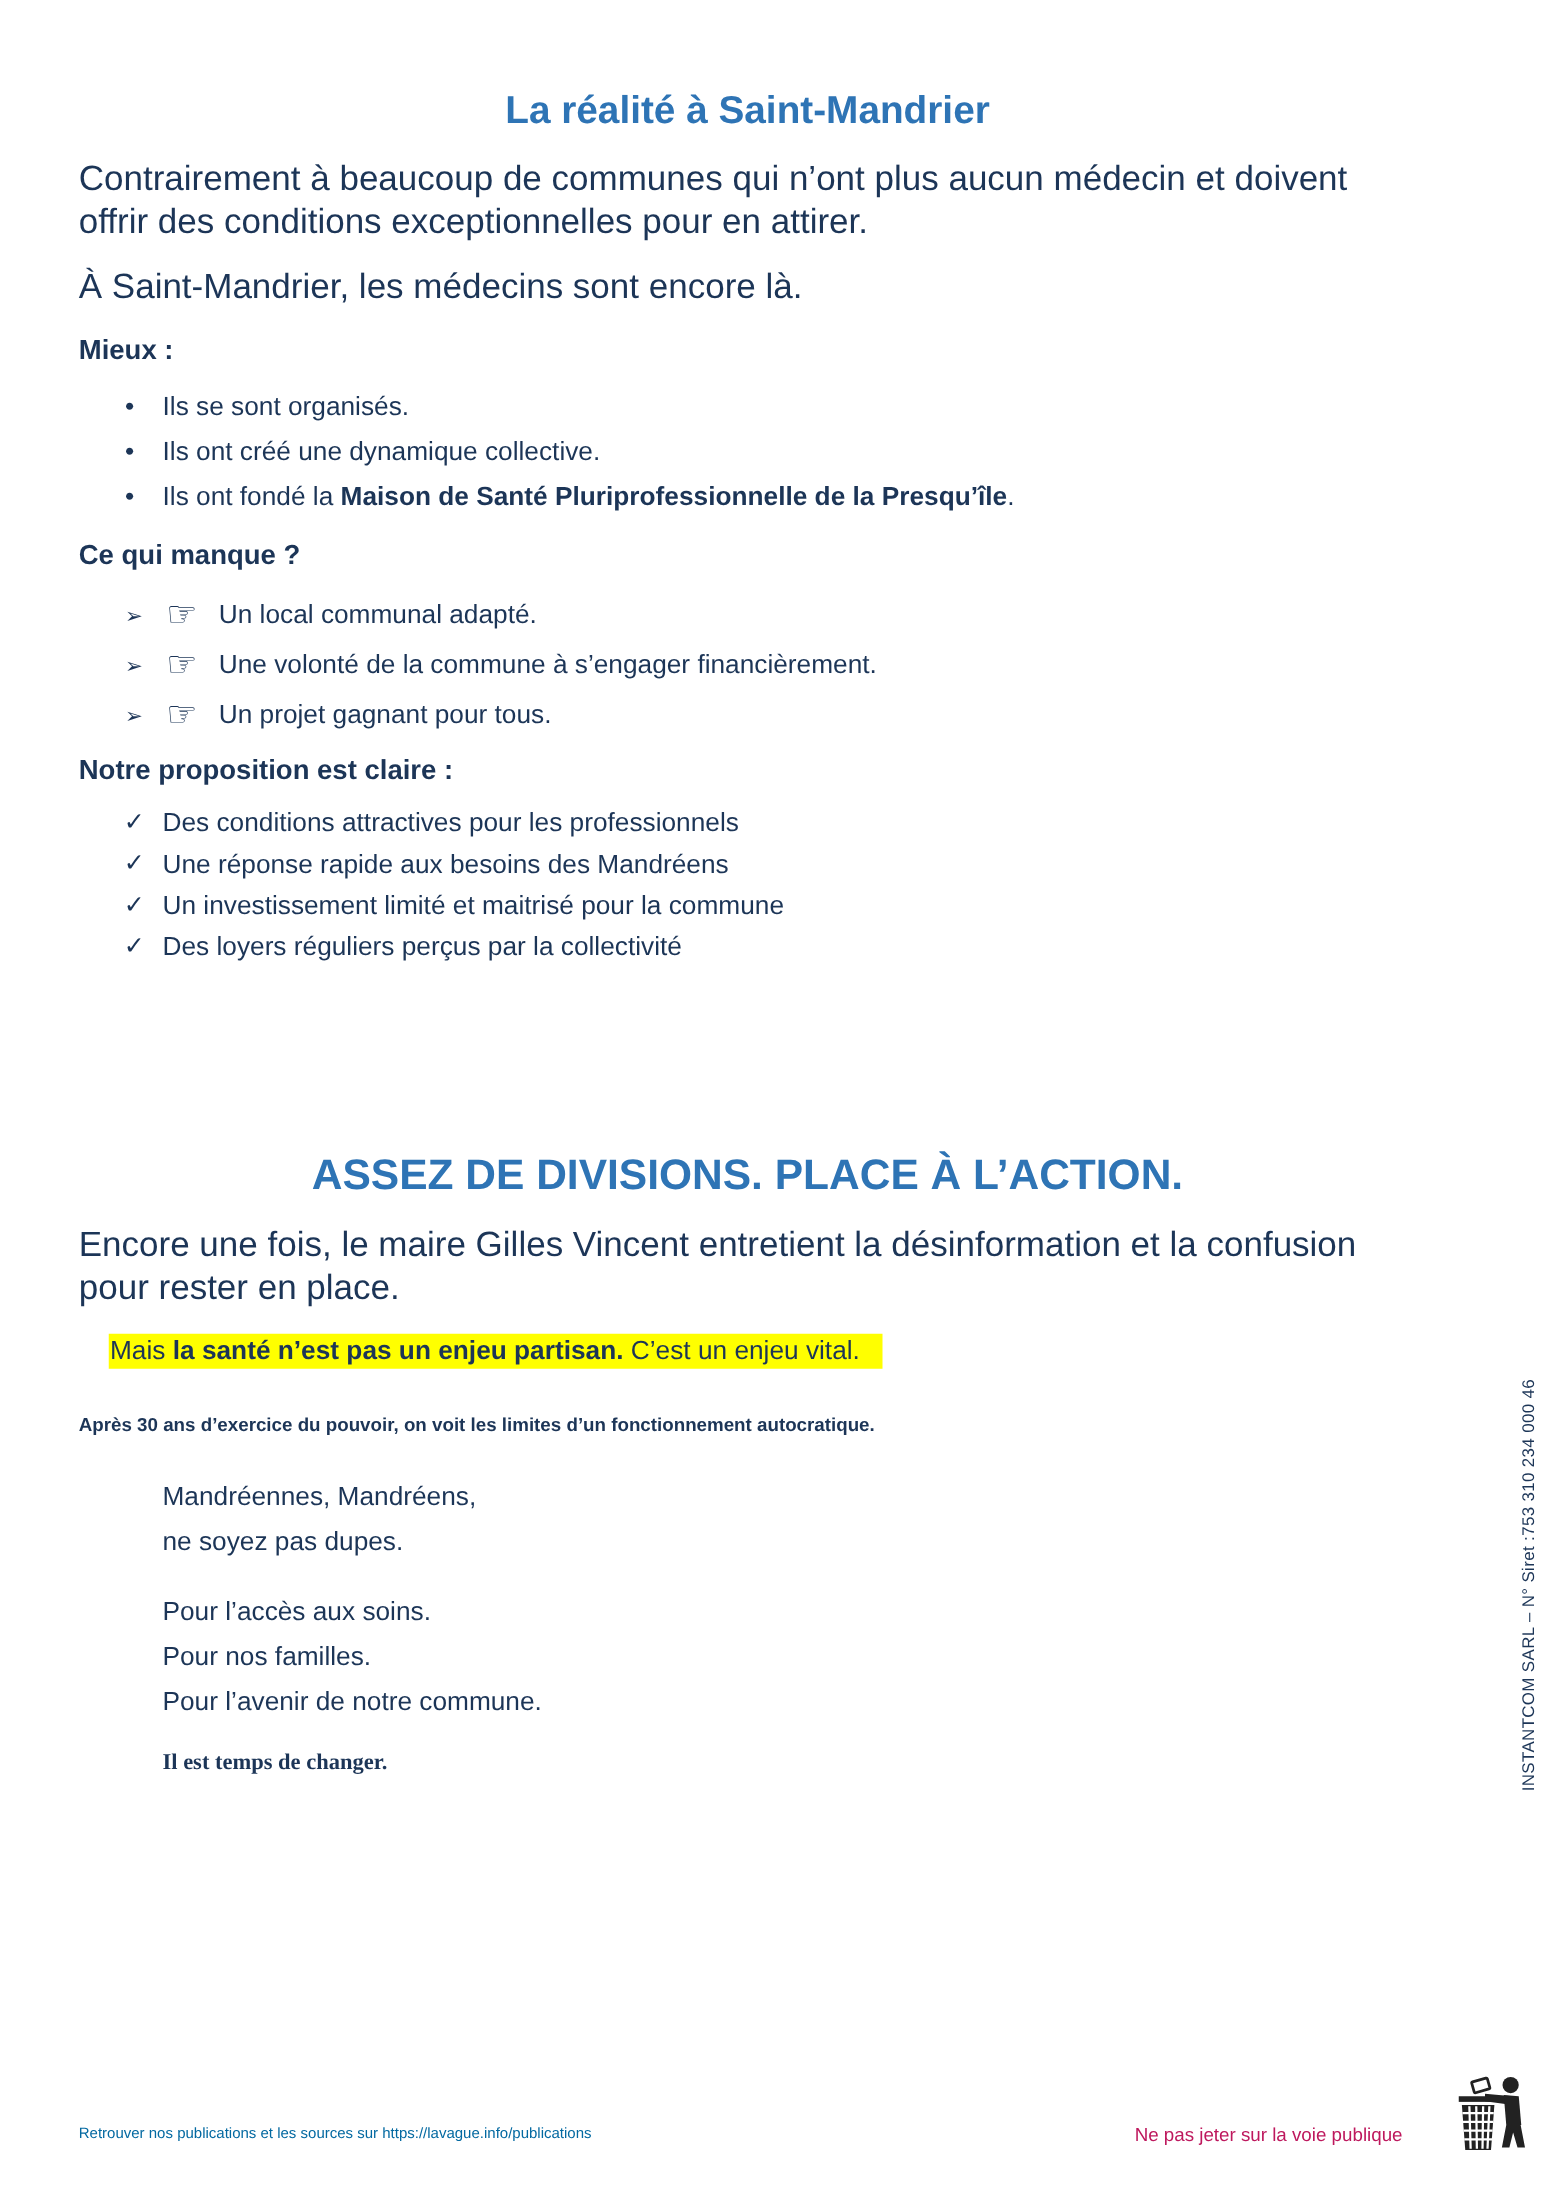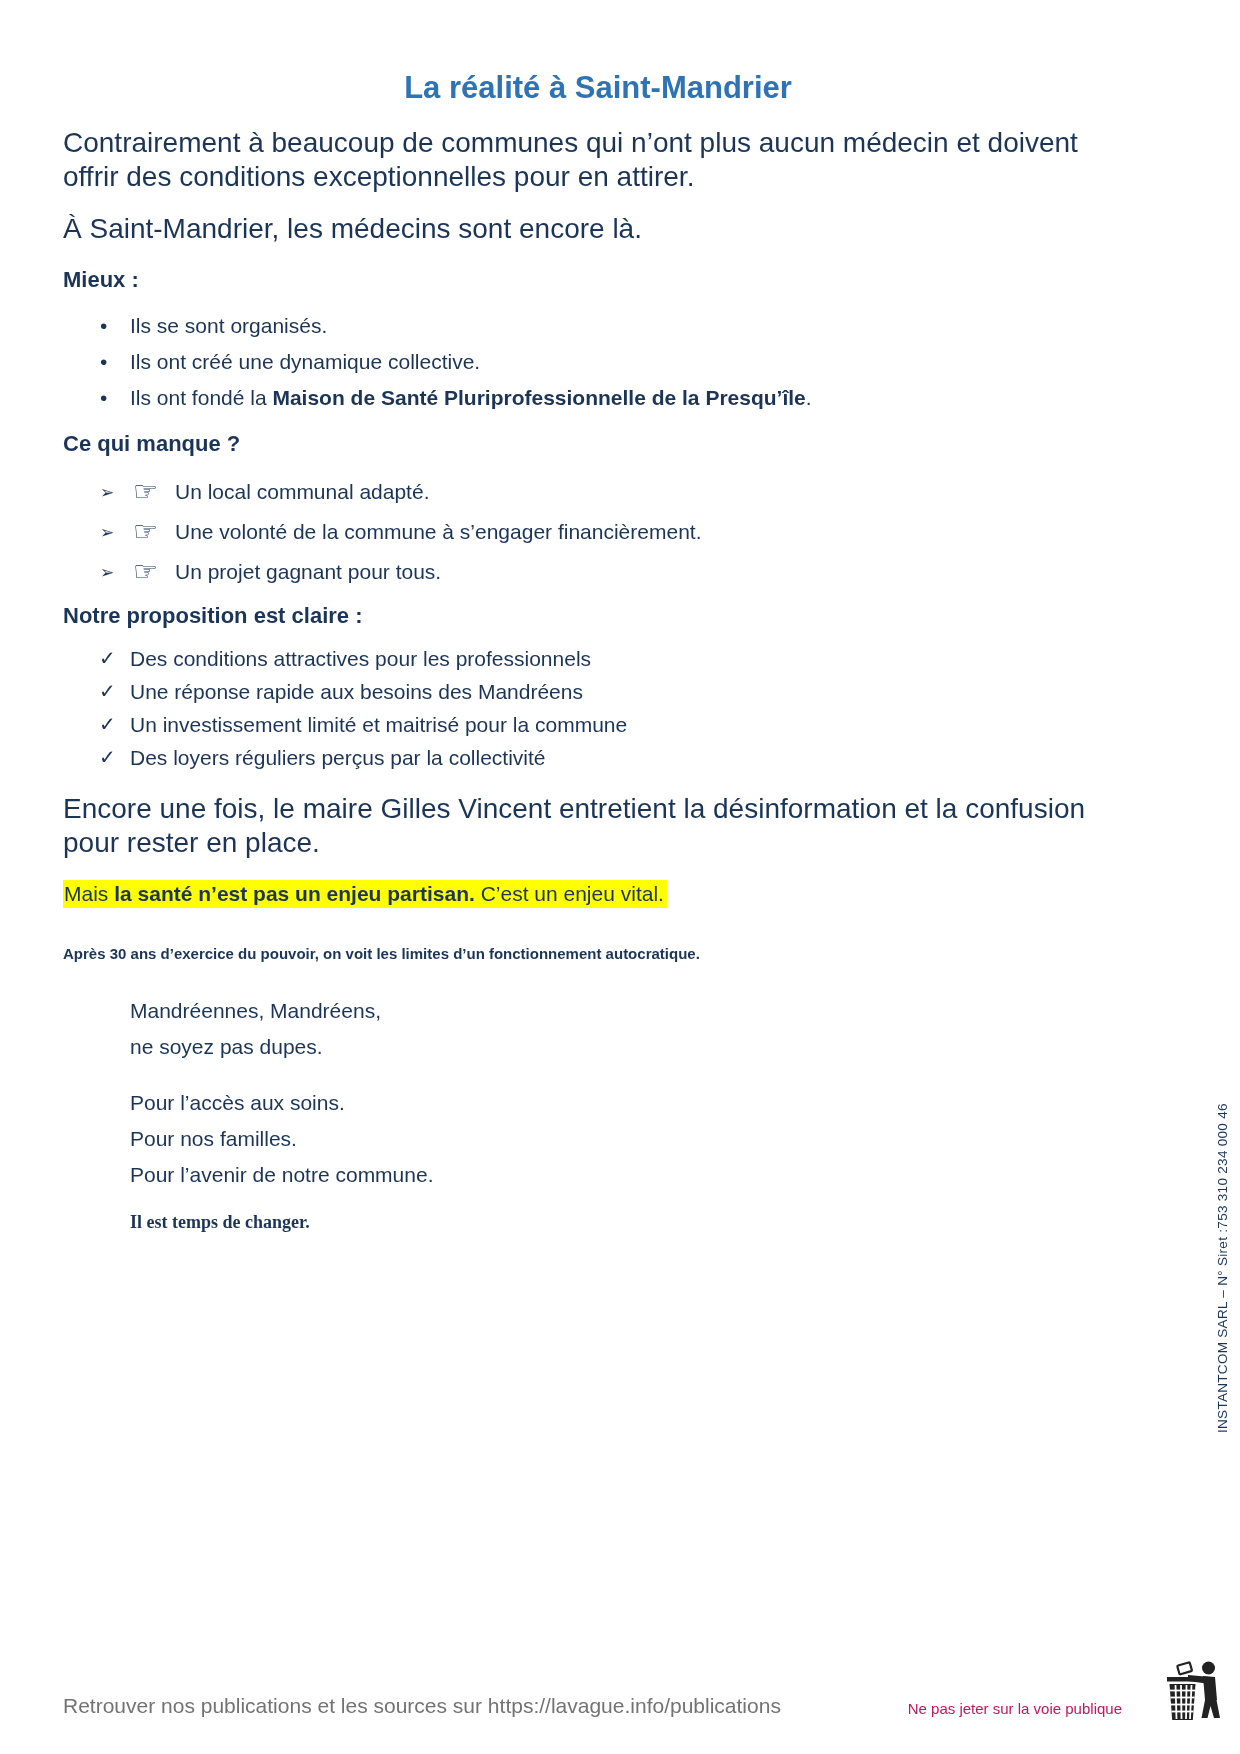--- a/index.html
+++ b/index.html
@@ -60,36 +60,36 @@
     position:absolute;left:36px;top:0;
     font-size:20px;
   }
 
   .banner{
     margin:145px 0 0 0;
     font-size:34px;line-height:42px;font-weight:bold;
     color:#2e74b5;text-align:center;
   }
   .hl-line{margin:16px 0 0 0;font-size:21px;line-height:35px;}
-  .hl-line .hl{background:#ffff00;padding:2px 3px 3px 1px;}
+  .hl-line .hl{background:#ffff00;padding:2px 18px 3px 1px;margin-left:24px;}
   .bold-para{margin:26px 0 0 0;font-size:15px;line-height:34px;font-weight:bold;}
 
   .stanza{margin:22px 0 0 67px;font-size:21px;line-height:36px;}
   .stanza.second{margin-top:20px;}
   .closing{margin:14px 0 0 67px;font-size:18px;line-height:30px;font-weight:bold;font-family:Liberation Serif, serif;}
 
   .cta{
     margin:76px 0 0 0;
     font-size:31px;line-height:40px;font-weight:bold;
     color:#2e74b5;text-align:center;
   }
 
   .footer-left{
     position:absolute;left:63px;top:1695px;
-    font-size:21px;line-height:22px;color:#737373;
+    font-size:12px;line-height:22px;color:#0369a1;
   }
   .footer-note{
     position:absolute;right:118px;top:1699px;
     font-size:15px;line-height:20px;color:#be185d;
   }
   .litter-icon{
     position:absolute;right:16px;top:1660px;
     width:60px;height:66px;
   }
 
@@ -160,20 +160,21 @@
       <li>
         <span class="check">✓</span>
         <span>Un investissement limité et maitrisé pour la commune</span>
       </li>
       <li>
         <span class="check">✓</span>
         <span>Des loyers réguliers perçus par la collectivité</span>
       </li>
     </ul>
 
+    <div class="banner">ASSEZ DE DIVISIONS. PLACE À L’ACTION.</div>
 
     <p class="para">Encore une fois, le maire Gilles Vincent entretient la désinformation et la confusion pour rester en place.</p>
 
     <p class="hl-line"><span class="hl"><span>Mais </span><b>la santé n’est pas un enjeu partisan.</b><span> C’est un enjeu vital.</span></span></p>
 
     <p class="bold-para">Après 30 ans d’exercice du pouvoir, on voit les limites d’un fonctionnement autocratique.</p>
 
     <div class="stanza">
       <div>Mandréennes, Mandréens,</div>
       <div>ne soyez pas dupes.</div>

